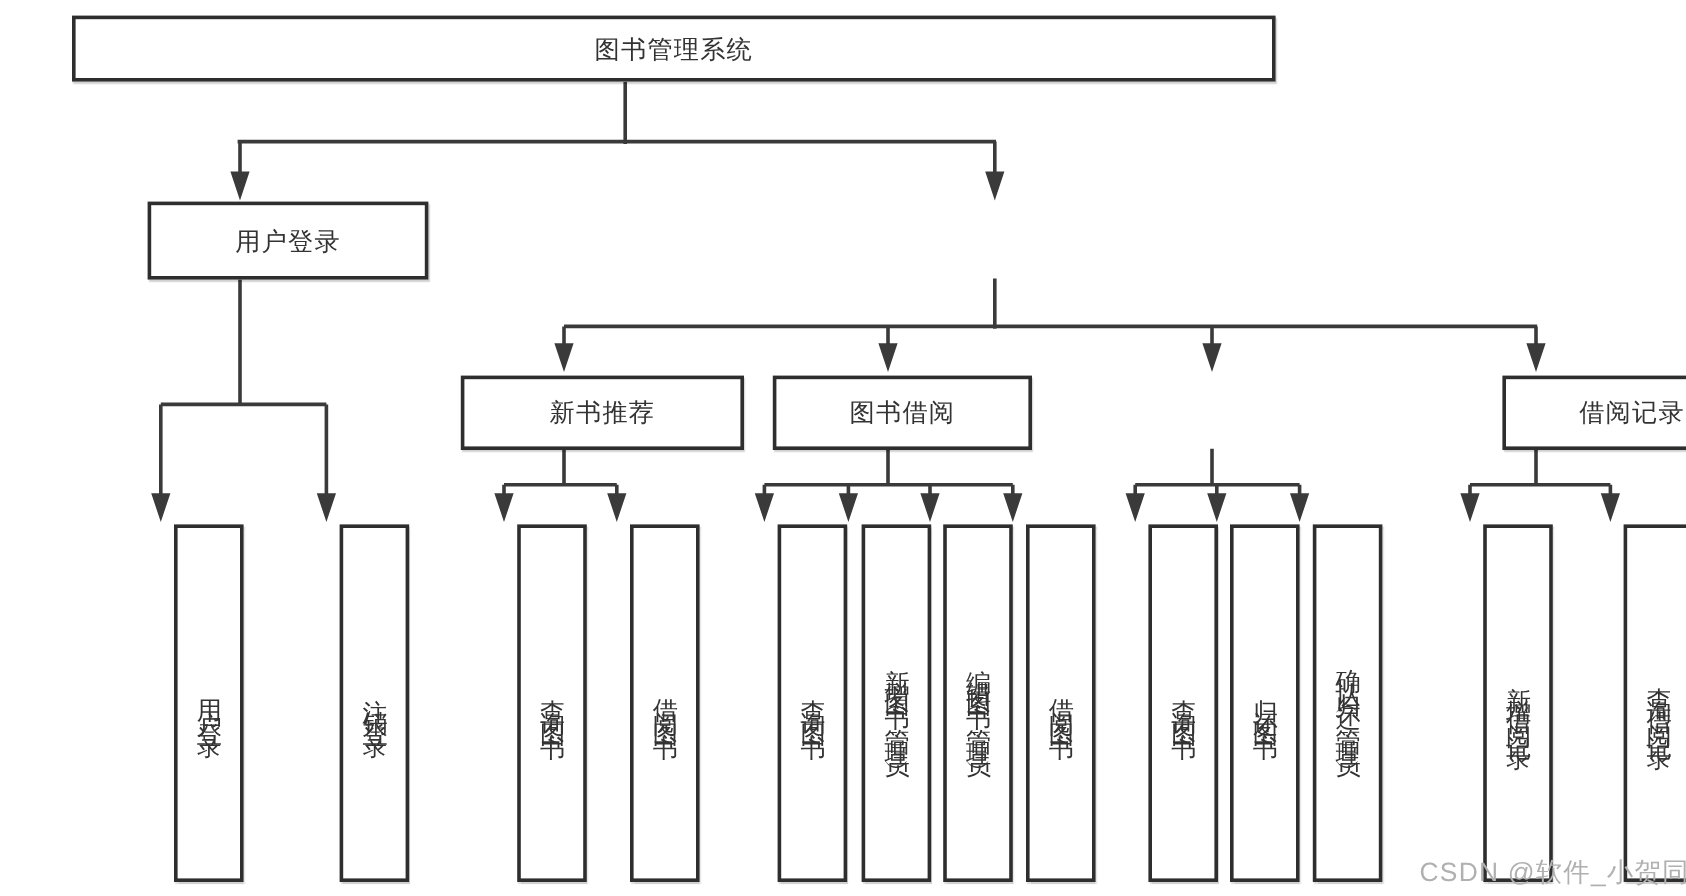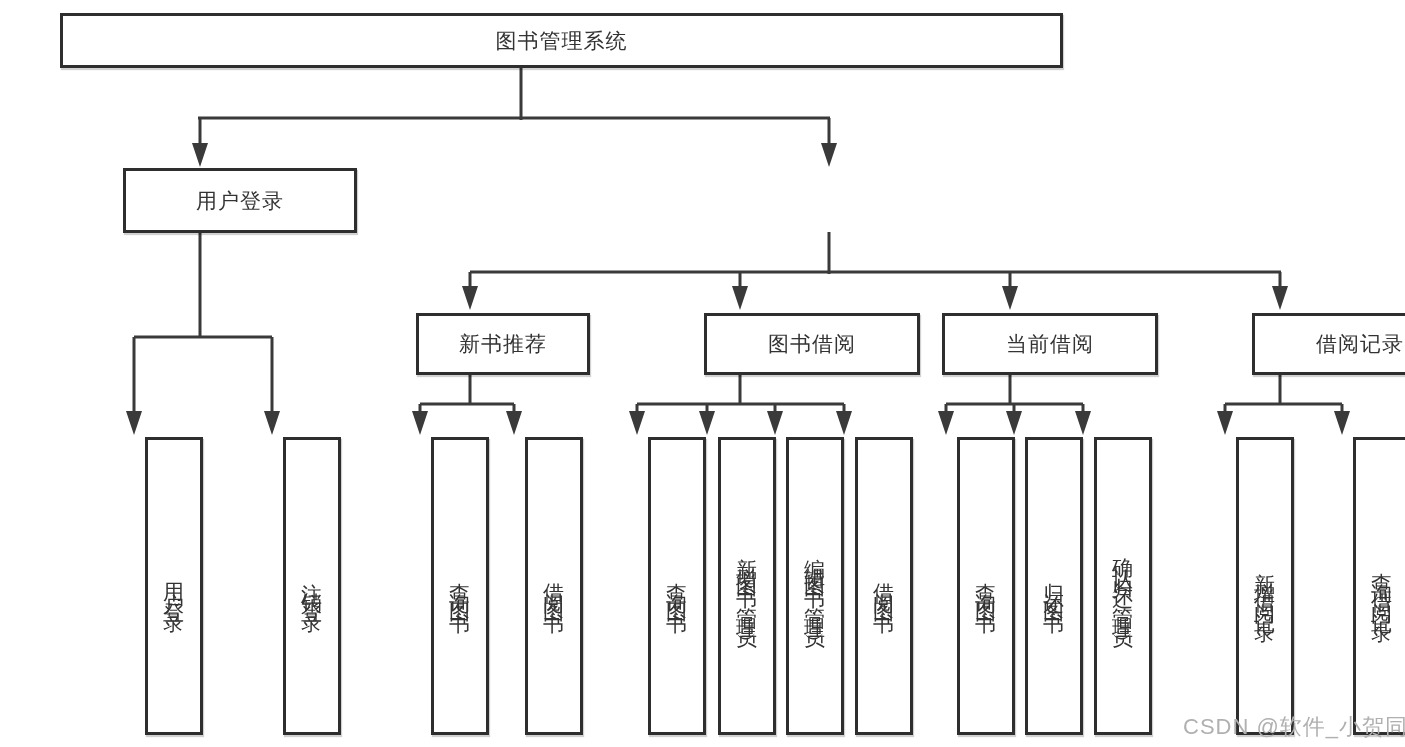--- a/index.html
+++ b/index.html
@@ -114,28 +114,25 @@
   </svg>
 
   <div class="node" style="left:20px; top:13px; width:1003px; height:55px;">
     <span>图书管理系统</span>
   </div>
 
   <div class="node" style="left:83px; top:168px; width:234px; height:65px;">
     <span>用户登录</span>
   </div>
 
-  <div class="node" style="left:376px; top:313px; width:174px; height:62px;">
+  <div class="node" style="left:344px; top:313px; width:236px; height:62px;">
     <span>新书推荐</span>
   </div>
-  <div class="node" style="left:664px; top:313px; width:216px; height:62px;">
+  <div class="node" style="left:604px; top:313px; width:216px; height:62px;">
     <span>图书借阅</span>
-  </div>
-  <div class="node" style="left:902px; top:313px; width:216px; height:62px;">
-    <span>当前借阅</span>
   </div>
   <div class="node" style="left:1212px; top:313px; width:216px; height:62px;">
     <span>借阅记录</span>
   </div>
 
   <div class="node leaf" style="left:105px; top:437px; width:58px; height:298px;">
     <span>用户登录</span>
   </div>
   <div class="node leaf" style="left:243px; top:437px; width:58px; height:298px;">
     <span>注销登录</span>

